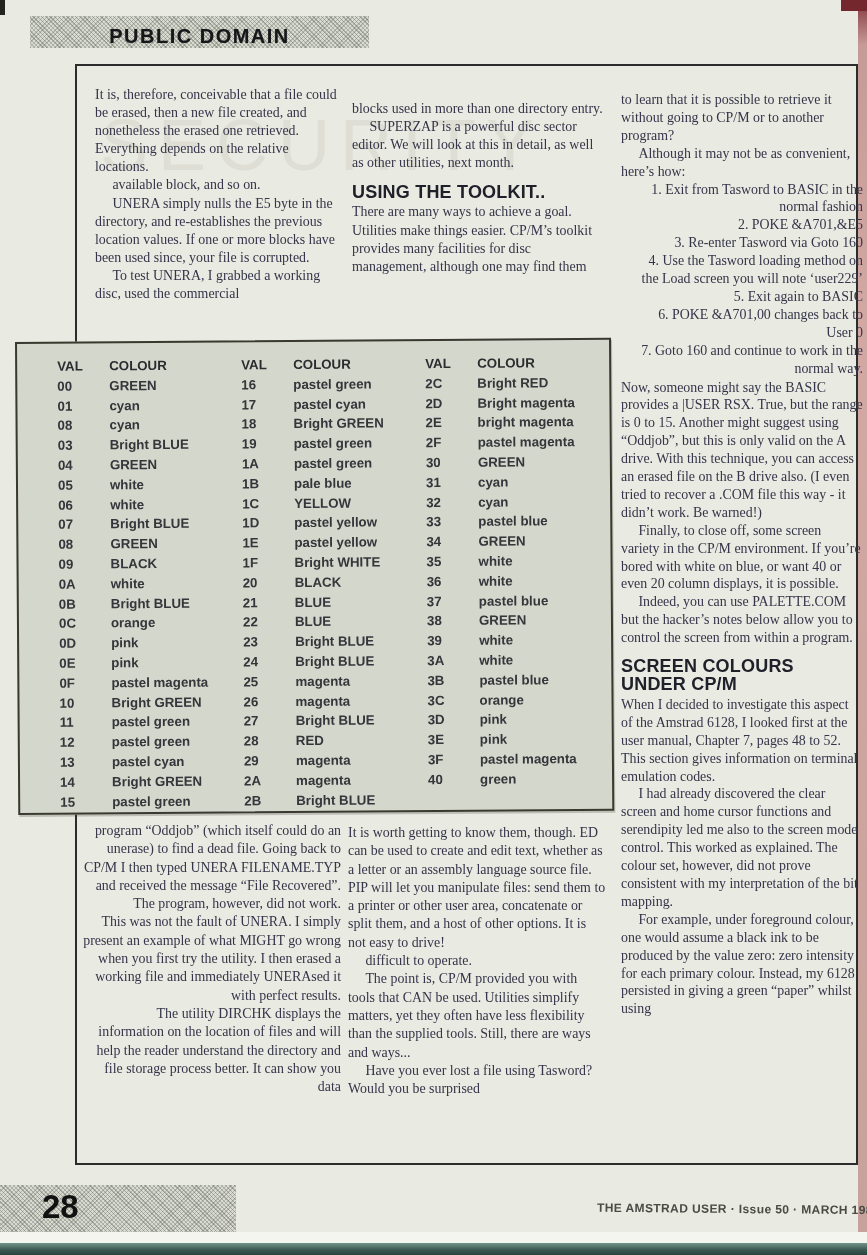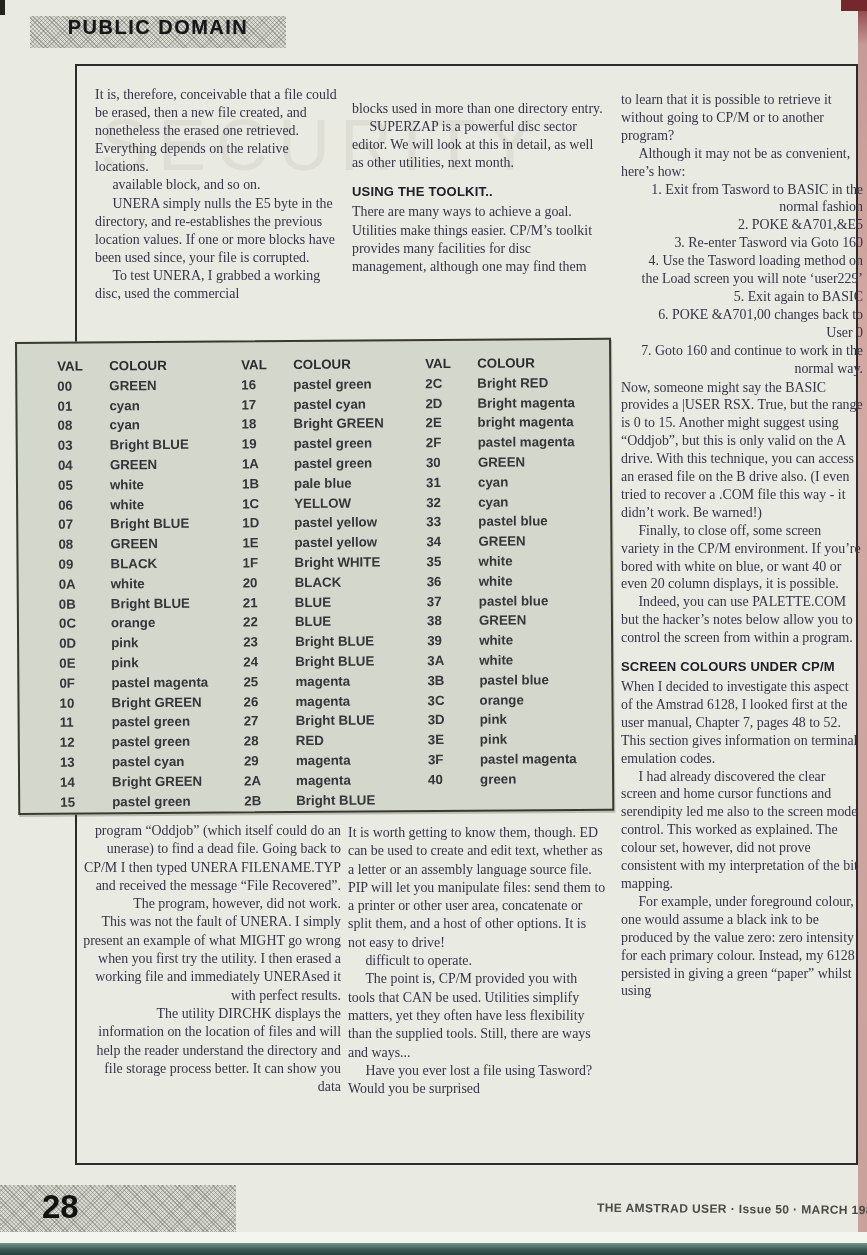--- a/index.html
+++ b/index.html
@@ -8,39 +8,39 @@
         font-family:"Liberation Serif", serif;color:#35344a;}
 
   
   .halftone{
     background-color:#d9dbd1;
     background-image:
       repeating-linear-gradient(45deg, rgba(85,90,80,.38) 0 1px, transparent 1px 3px),
       repeating-linear-gradient(-45deg, rgba(85,90,80,.28) 0 1px, transparent 1px 3px);
   }
 
-  .masthead{position:absolute;left:30px;top:16px;width:256px;height:32px;display:flex;
-            align-items:flex-start;justify-content:center;}
+  .masthead{position:absolute;left:30px;top:16px;width:339px;height:32px;display:flex;
+            align-items:flex-end;justify-content:center;}
   .masthead .title{font-family:"Liberation Sans",sans-serif;font-weight:bold;font-size:20px;
             letter-spacing:1.5px;color:#17171a;text-shadow:0 0 1px rgba(0,0,0,.4);}
 
   .ghost{position:absolute;left:100px;top:104px;width:760px;font-family:"Liberation Sans",sans-serif;
          font-weight:400;font-size:72px;letter-spacing:10px;color:rgba(150,142,124,0.12);
          white-space:nowrap;pointer-events:none;}
 
   .article-box{position:absolute;left:75px;top:64px;width:783px;height:1101px;
                border:2px solid #2c2c2c;box-sizing:border-box;}
 
   .col{position:absolute;font-size:13.9px;line-height:18.1px;text-align:left;}
   .col .para{margin:0;}
   .blk .para + .para{text-indent:1.25em;}
   .steps .para{text-indent:0;text-align:right;}
   .gap-md{margin-top:1px;}
 
-  .subhead{font-family:"Liberation Sans",sans-serif;font-weight:bold;font-size:13px;
+  .subhead{font-family:"Liberation Sans",sans-serif;font-weight:bold;font-size:18px;
            color:#20202a;letter-spacing:.2px;margin:11px 0 2px 0;}
 
   #col1-top{left:95px;top:86px;width:243px;}
   #col2-top{left:352px;top:100px;width:252px;}
   #col3{left:621px;top:91px;width:242px;line-height:17.9px;}
   #col1-bottom{left:82px;top:822px;width:259px;line-height:18.3px;text-align:right;}
   #col2-bottom{left:348px;top:824px;width:259px;line-height:18.3px;}
 
   
   .colour-table{position:absolute;left:15px;top:342px;width:596px;height:473px;

